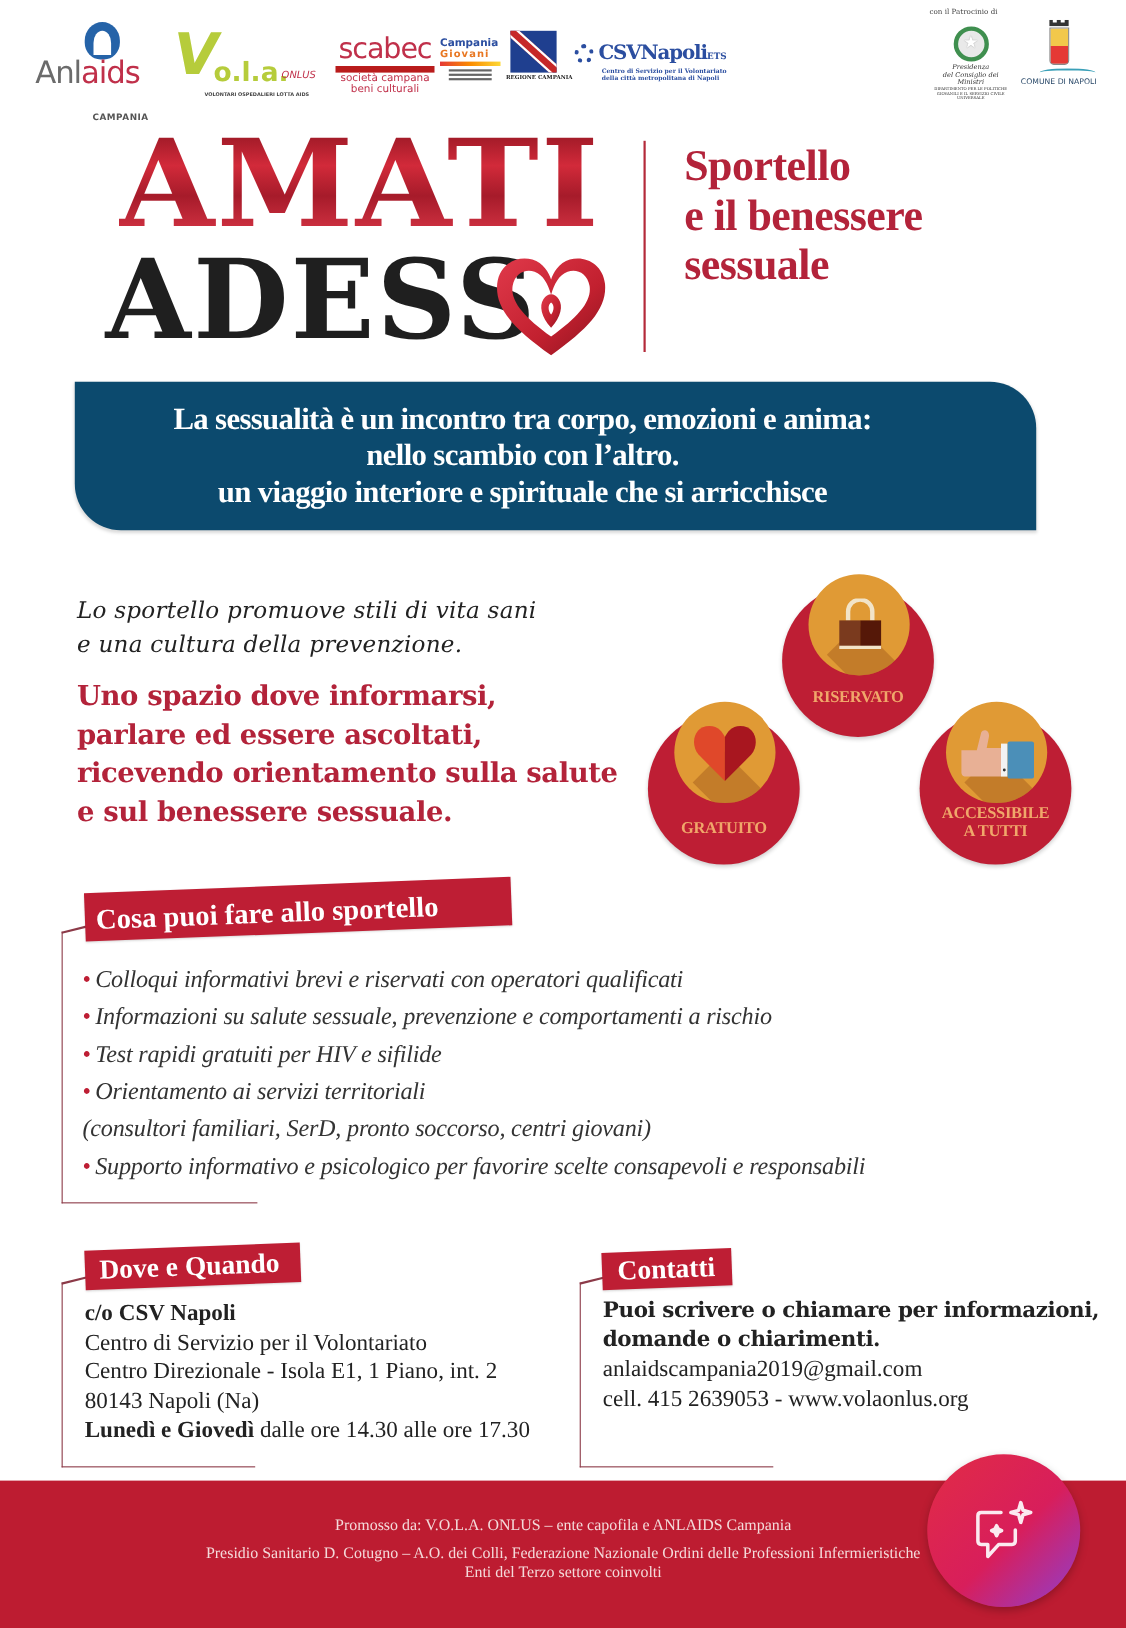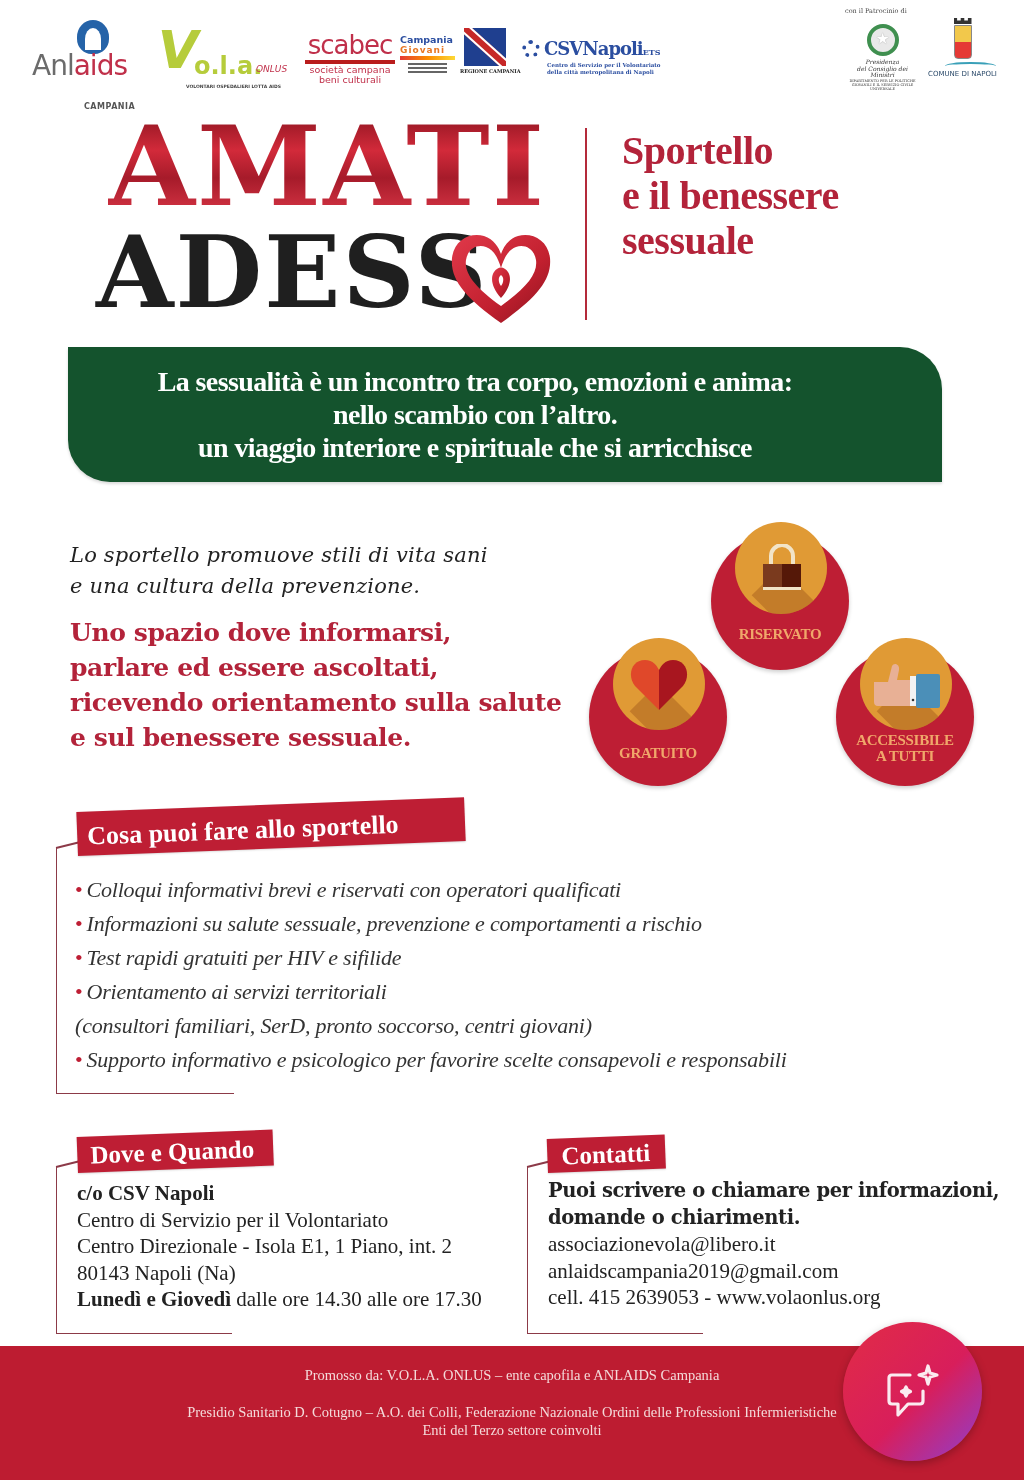--- a/index.html
+++ b/index.html
@@ -18,21 +18,21 @@
   .anlaids .sub { position: absolute; left: 54px; top: 82px; font-family: "DejaVu Sans", sans-serif; font-weight: bold; font-size: 8px; color: #555; letter-spacing: .5px; }
 
   .vola { left: 158px; top: 24px; width: 140px; height: 70px; }
   .vola .v { position: absolute; left: 0; top: 0; font-family: "DejaVu Sans", sans-serif; font-size: 52px; color: #b6cc3b; font-weight: bold; transform: skewX(-10deg); line-height: 1; }
   .vola .ola { position: absolute; left: 36px; top: 28px; font-family: "DejaVu Sans", sans-serif; font-weight: bold; font-size: 24px; color: #b6cc3b; }
   .vola .onlus { position: absolute; left: 98px; top: 40px; font-family: "DejaVu Sans", sans-serif; font-style: italic; font-size: 9px; color: #c0304a; }
   .vola .tag { position: absolute; left: 28px; top: 60px; font-family: "DejaVu Sans", sans-serif; font-size: 4.5px; font-weight: bold; color: #444; white-space: nowrap; }
 
   .scabec { left: 305px; top: 32px; width: 90px; height: 55px; text-align: center; }
   .scabec .name { font-family: "DejaVu Sans", sans-serif; font-size: 26px; color: #c0304a; line-height: 1; letter-spacing: -1px; }
-  .scabec .sub { font-family: "DejaVu Sans", sans-serif; font-size: 9.5px; color: #c0304a; line-height: 1.1; margin-top: 2px; border-top: 4px solid #b91c1c; padding-top: 1px; }
+  .scabec .sub { font-family: "DejaVu Sans", sans-serif; font-size: 9.5px; color: #c0304a; line-height: 1.1; margin-top: 2px; border-top: 6px solid #b91c1c; padding-top: 1px; }
 
   .giovani { left: 400px; top: 34px; width: 55px; height: 50px; }
   .giovani .t1 { font-family: "DejaVu Sans", sans-serif; font-size: 9.5px; color: #2b4ea0; font-weight: bold; }
   .giovani .t2 { font-family: "DejaVu Sans", sans-serif; font-size: 9px; color: #e87722; font-weight: bold; letter-spacing: 1px; }
   .giovani .bar { height: 4px; background: linear-gradient(90deg,#e53935,#fb8c00,#fdd835); margin: 1px 0 3px 0; }
   .giovani .fine { height: 2px; background: #666; margin: 2px 8px; }
 
   .regione { left: 460px; top: 28px; width: 50px; height: 50px; }
   .regione .shield { width: 42px; height: 38px; margin: 0 auto; background: #1f3f8f; position: relative; overflow: hidden; }
   .regione .shield::after { content: ""; position: absolute; left: -10px; top: 17px; width: 70px; height: 6px; background: #c62828; transform: rotate(42deg); border-top: 2px solid #fff; border-bottom: 2px solid #fff; }
@@ -61,21 +61,21 @@
   .title-amati { position: absolute; left: 108px; top: 112px; font-family: "DejaVu Serif", serif; font-weight: bold; font-size: 110px; letter-spacing: 2px; line-height: 1;
     background: linear-gradient(180deg, #8c1420 0%, #d22a3a 35%, #a61b2a 60%, #e0394a 100%); -webkit-background-clip: text; background-clip: text; color: transparent; transform: scaleX(1.02); transform-origin: left; }
   .title-adesso { position: absolute; left: 96px; top: 222px; font-family: "DejaVu Serif", serif; font-weight: bold; font-size: 100px; color: #1f1f1f; line-height: 1; letter-spacing: 2px; }
   .heart-logo { position: absolute; left: 446px; top: 228px; width: 110px; height: 100px; }
 
   .title-divider { position: absolute; left: 585px; top: 128px; width: 2px; height: 192px; background: #b42a3a; }
   .subtitle { position: absolute; left: 622px; top: 128px; font-family: Liberation Serif, serif; font-weight: bold; font-size: 40px; line-height: 45px; color: #b3233a; letter-spacing: -0.5px; }
   .subtitle span { display: block; }
 
   
-  .banner { position: absolute; left: 68px; top: 347px; width: 874px; height: 135px; background: #14532d; border-radius: 0 42px 0 42px; box-shadow: 0 2px 3px rgba(0,0,0,.15); padding-left: 19px; }
+  .banner { position: absolute; left: 68px; top: 347px; width: 874px; height: 135px; background: #0c4a6e; border-radius: 0 42px 0 42px; box-shadow: 0 2px 3px rgba(0,0,0,.15); padding-left: 19px; }
   .banner-text { position: absolute; left: 0; right: 60px; top: 18px; text-align: center; color: #fff; font-family: "Liberation Serif", serif; font-weight: bold; font-size: 28px; line-height: 33px; letter-spacing: -0.6px; }
   .banner-text span { display: block; }
 
   
   .intro { position: absolute; left: 70px; top: 540px; font-family: "DejaVu Serif", serif; font-style: italic; font-size: 21px; line-height: 31px; color: #222; letter-spacing: 0.2px; }
   .intro span, .mission span { display: block; }
   .mission { position: absolute; left: 70px; top: 615px; font-family: "DejaVu Serif", serif; font-weight: bold; font-size: 25px; line-height: 35px; color: #b3233a; letter-spacing: -0.4px; }
 
   
   .badge { position: absolute; width: 138px; height: 138px; border-radius: 50%; background: #be1e34; box-shadow: 0 2px 4px rgba(0,0,0,.2); }
@@ -112,21 +112,21 @@
   .dove-body, .cont-body { position: absolute; font-family: "Liberation Serif", serif; font-size: 21px; line-height: 26.5px; color: #222; }
   .dove-body { left: 77px; top: 1180px; }
   .cont-body { left: 548px; top: 1178px; }
   .dove-body span, .cont-body span { display: block; white-space: nowrap; }
   .b { font-weight: bold; }
   .cont-body .b { font-family: "DejaVu Serif", serif; font-size: 19.5px; letter-spacing: -0.4px; }
 
   
   .footer { position: absolute; left: 0; top: 1346px; width: 1024px; height: 134px; background: #bd1c31; }
   .footer-text { position: absolute; left: 0; width: 1024px; text-align: center; color: #f4dada; font-family: "Liberation Serif", serif; font-size: 14.5px; line-height: 18px; }
-  .f1 { top: 20px; }
+  .f1 { top: 32px; }
   .f2 { top: 57px; }
   .f2 span { display: block; white-space: nowrap; }
 
   .ai-fab { position: absolute; left: 843px; top: 1322px; width: 139px; height: 139px; border-radius: 50%; background: linear-gradient(135deg, #e12c46 0%, #d81e5b 55%, #8e3fd0 100%); box-shadow: 0 3px 8px rgba(0,0,0,.25); display: flex; align-items: center; justify-content: center; cursor: pointer; }
   .ai-fab svg { width: 58px; height: 58px; }
 </style>
 </head>
 <body>
 
 <div class="logos">
@@ -289,21 +289,20 @@
   <span>Centro Direzionale - Isola E1, 1 Piano, int. 2</span>
   <span>80143 Napoli (Na)</span>
   <span><b>Lunedì e Giovedì</b><i style="font-style:normal"> dalle ore 14.30 alle ore 17.30</i></span>
 </div>
 
 <div class="frame frame-cont"></div>
 <div class="section-tag tag-cont">Contatti</div>
 <div class="cont-body">
   <span class="b">Puoi scrivere o chiamare per informazioni,</span>
   <span class="b">domande o chiarimenti.</span>
-  <span>associazionevola@libero.it</span>
   <span>anlaidscampania2019@gmail.com</span>
   <span><i style="font-style:normal">cell. 415 2639053</i><i style="font-style:normal"> - </i><i style="font-style:normal">www.volaonlus.org</i></span>
 </div>
 
 <div class="footer">
   <div class="footer-text f1">Promosso da: V.O.L.A. ONLUS – ente capofila e ANLAIDS Campania</div>
   <div class="footer-text f2">
     <span>Presidio Sanitario D. Cotugno – A.O. dei Colli, Federazione Nazionale Ordini delle Professioni Infermieristiche</span>
     <span>Enti del Terzo settore coinvolti</span>
   </div>

